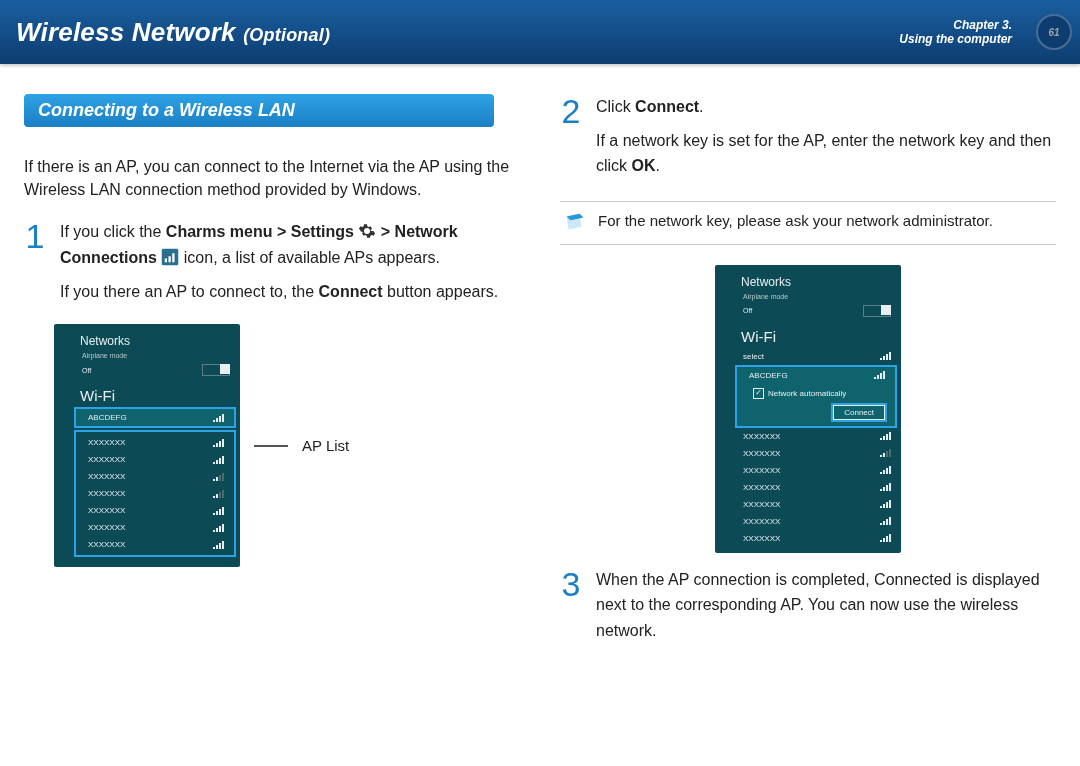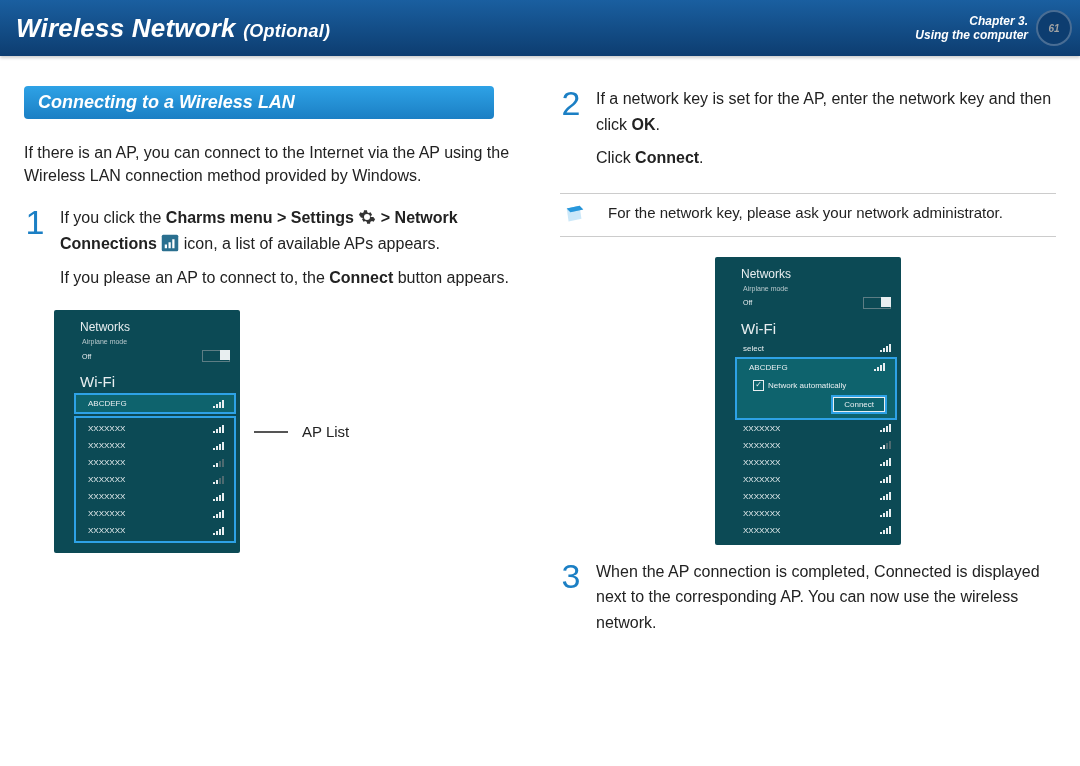--- a/index.html
+++ b/index.html
@@ -7,42 +7,42 @@
     padding: 0;
     font-family: "Segoe UI", Arial, sans-serif;
     background: #fff;
     width: 1080px;
     height: 766px;
     overflow: hidden;
     color: #222;
   }
   .header {
     background: linear-gradient(to bottom, #1a5fa0 0%, #0d3d70 100%);
-    height: 56px;
+    height: 64px;
     display: flex;
     align-items: center;
     justify-content: space-between;
     padding: 0 8px 0 16px;
     box-shadow: 0 2px 3px rgba(0,0,0,0.2);
   }
   .header-title {
     color: #fff;
     font-size: 26px;
     font-weight: 700;
     font-style: italic;
     letter-spacing: 0.2px;
   }
   .header-title .opt {
     font-weight: 600;
     font-size: 18px;
   }
   .header-right {
     display: flex;
     align-items: center;
-    gap: 8px;
+    gap: 24px;
   }
   .chap {
     text-align: right;
     color: #fff;
     font-size: 12px;
     font-weight: 700;
     font-style: italic;
     line-height: 1.2;
   }
   .page-badge {
@@ -70,21 +70,21 @@
   }
   .section-heading {
     display: inline-block;
     background: linear-gradient(to bottom, #2ea2e6 0%, #1b7fc4 100%);
     color: #fff;
     font-weight: 700;
     font-style: italic;
     font-size: 18px;
     padding: 6px 14px;
     border-radius: 4px;
-    margin-bottom: 22px;
+    margin-bottom: 28px;
     min-width: 470px;
     box-sizing: border-box;
   }
   .body-text {
     font-size: 16px;
     line-height: 1.45;
     margin-bottom: 18px;
   }
   .step {
     display: flex;
@@ -110,21 +110,21 @@
     width: 18px;
     height: 18px;
     vertical-align: -3px;
   }
   .note-box {
     border-top: 1px solid #ccc;
     border-bottom: 1px solid #ccc;
     padding: 10px 4px;
     margin: 14px 0 20px 0;
     display: flex;
-    gap: 22px;
+    gap: 12px;
     align-items: flex-start;
     font-size: 15px;
   }
   .note-icon {
     width: 22px;
     height: 22px;
     flex: none;
   }
 
   
@@ -298,21 +298,21 @@
                 <g fill="#fff">
                   <rect x="5" y="14" width="3" height="5"></rect>
                   <rect x="10" y="11" width="3" height="8"></rect>
                   <rect x="15" y="7" width="3" height="12"></rect>
                 </g>
               </svg>
           </span>
           <span> icon, a list of available APs appears.</span>
         </p>
         <p>
-          <span>If you please an AP to connect to, the </span>
+          <span>If you there an AP to connect to, the </span>
           <b>Connect</b>
           <span> button appears.</span>
         </p>
       </div>
     </div>
 
     
     <div class="panel-wrap">
       <div class="panel">
         <div class="p-title">Networks</div>
@@ -402,26 +402,26 @@
       <div class="pointer-line"></div>
       <div class="ap-label">AP List</div>
     </div>
   </div>
 
   <div class="col">
     <div class="step">
       <div class="step-num">2</div>
       <div class="step-body">
         <p>
+          <span>Click </span>
+          <b>Connect</b><span>.</span>
+        </p>
+        <p>
           <span>If a network key is set for the AP, enter the network key and then click </span>
           <b>OK</b><span>.</span>
-        </p>
-        <p>
-          <span>Click </span>
-          <b>Connect</b><span>.</span>
         </p>
       </div>
     </div>
 
     <div class="note-box">
       <span class="note-icon">
         <svg viewBox="0 0 24 24">
             <path fill="#2ea2e6" d="M3 5l14-3 4 4-14 3z"></path>
             <path fill="#1b7fc4" d="M3 5l4 4 14-3-4-4z" opacity="0.4"></path>
             <path fill="#2ea2e6" d="M3 5l2 14 14-3-2-14z" opacity="0.25"></path>

